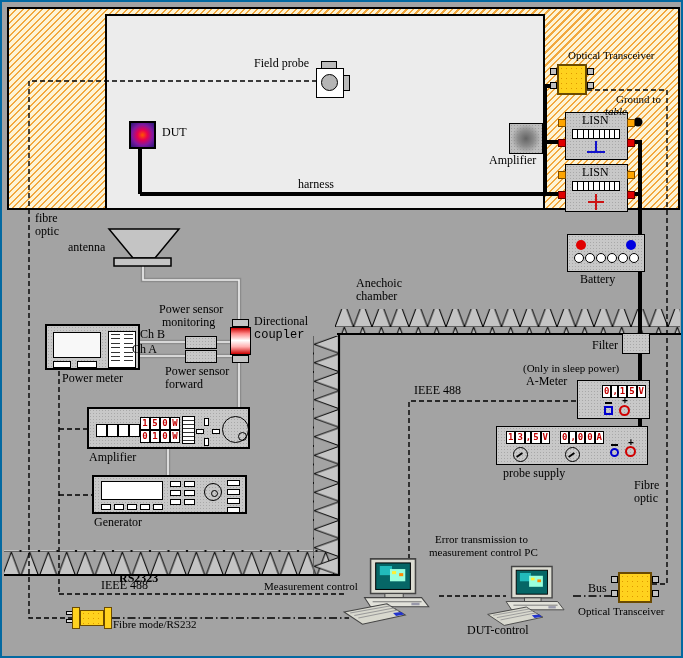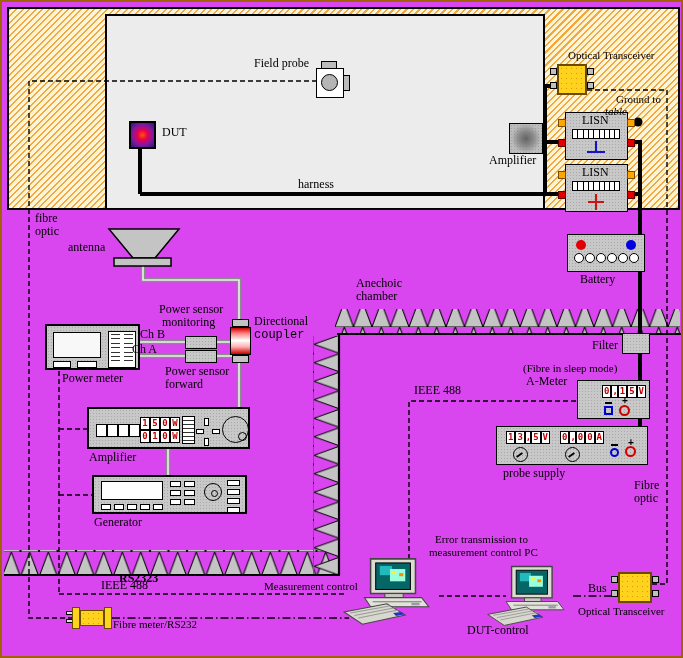--- a/index.html
+++ b/index.html
@@ -1,16 +1,16 @@
 <!DOCTYPE html>
 <html><head>
 <meta charset="utf-8">
 <style>
   html,body{margin:0;padding:0;background:#fff;}
-  .stage{position:relative;width:683px;height:658px;background:#d946ef;border:2px solid #a16207;box-sizing:border-box;overflow:hidden;
+  .stage{position:relative;width:683px;height:658px;background:#a3a3a3;border:2px solid #0369a1;box-sizing:border-box;overflow:hidden;
          font-family:"Liberation Serif",serif;}
   .abs{position:absolute;box-sizing:border-box;}
   .lbl{position:absolute;font:12px "Liberation Serif",serif;color:#000;white-space:nowrap;z-index:5;line-height:1.1;}
   .lbl.sm{font-size:11px;}
   .hatch{background:repeating-linear-gradient(135deg,#f2a83e 0 1.6px,#fdf4d6 1.6px 4.6px);border:2px solid #000;z-index:1;}
   .dotroom{background-color:#ececec;background-image:radial-gradient(#d2d2d2 22%,rgba(0,0,0,0) 23%);background-size:4px 4px;border:2px solid #000;z-index:1;}
   .gray{background-color:#c8c8c8;background-image:radial-gradient(#a8a8a8 22%,rgba(0,0,0,0) 23%);background-size:3px 3px;}
   .comp{position:absolute;box-sizing:border-box;z-index:3;}
   .b1{border:1px solid #000;} .b15{border:1.5px solid #000;} .b2{border:2px solid #000;}
   .gold{background-color:#ffd21e;background-image:radial-gradient(#df9800 26%,rgba(0,0,0,0) 27%);background-size:5px 5px;border:2px solid #6b4a00;}
@@ -237,21 +237,21 @@
       <div style="width:10px;height:10px;border-radius:50%;background:#fff;border:1.5px solid #000;box-sizing:border-box;"></div>
       <div style="width:10px;height:10px;border-radius:50%;background:#fff;border:1.5px solid #000;box-sizing:border-box;"></div>
       <div style="width:10px;height:10px;border-radius:50%;background:#fff;border:1.5px solid #000;box-sizing:border-box;"></div>
     </div>
   </div>
   <div class="lbl" style="left:578px;top:271px;">Battery</div>
 
   <div class="comp gray b15" style="left:620px;top:331px;width:28px;height:21px;"></div>
   <div class="lbl" style="left:590px;top:337px;">Filter</div>
 
-  <div class="lbl sm" style="left:521px;top:360px;">(Fibre in sleep mode)</div>
+  <div class="lbl sm" style="left:521px;top:360px;">(Only in sleep power)</div>
   <div class="lbl" style="left:524px;top:373px;">A-Meter</div>
 
   <div class="comp gray b15" style="left:575px;top:378px;width:73px;height:39px;">
     <div class="abs" style="left:24px;top:4px;width:44px;height:13px;display:flex;">
       <div class="cell" style="flex:1;">0</div>
       <div class="cell" style="flex:0.6;">,</div>
       <div class="cell" style="flex:1;">1</div>
       <div class="cell" style="flex:1;">5</div>
       <div class="cell" style="flex:1;">V</div>
     </div>
@@ -318,15 +318,15 @@
   <div class="lbl sm" style="left:576px;top:603px;">Optical Transceiver</div>
 
   <div class="comp" style="left:64px;top:605px;width:46px;height:22px;">
     <div class="abs" style="left:0;top:4px;width:7px;height:4px;background:#ddd;border:1px solid #000;"></div>
     <div class="abs" style="left:0;top:12px;width:7px;height:4px;background:#ddd;border:1px solid #000;"></div>
     <div class="abs" style="left:6px;top:0;width:8px;height:22px;background:#ffd21e;border:1.5px solid #6b4a00;"></div>
     <div class="abs" style="left:14px;top:3px;width:24px;height:16px;background-color:#ffd21e;background-image:radial-gradient(#df9800 26%,rgba(0,0,0,0) 27%);background-size:5px 5px;border:1.5px solid #6b4a00;"></div>
     <div class="abs" style="left:38px;top:0;width:8px;height:22px;background:#ffd21e;border:1.5px solid #6b4a00;"></div>
   </div>
   <div class="lbl" style="left:117px;top:570px;font-weight:bold;">RS2323</div>
-  <div class="lbl sm" style="left:111px;top:616px;">Fibre meter/RS232</div>
+  <div class="lbl sm" style="left:111px;top:616px;">Fibre mode/RS232</div>
 
 </div>
 
 </body></html>

